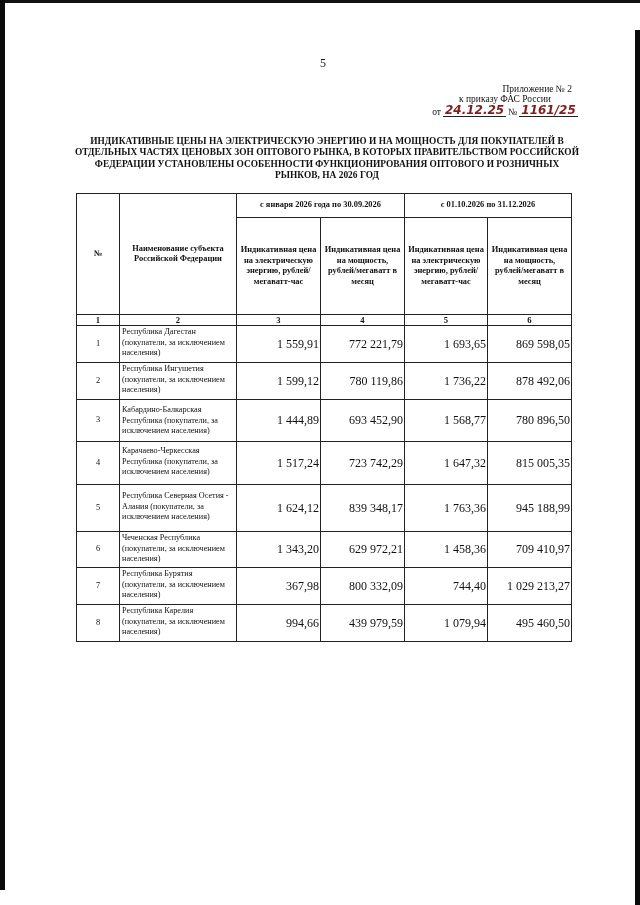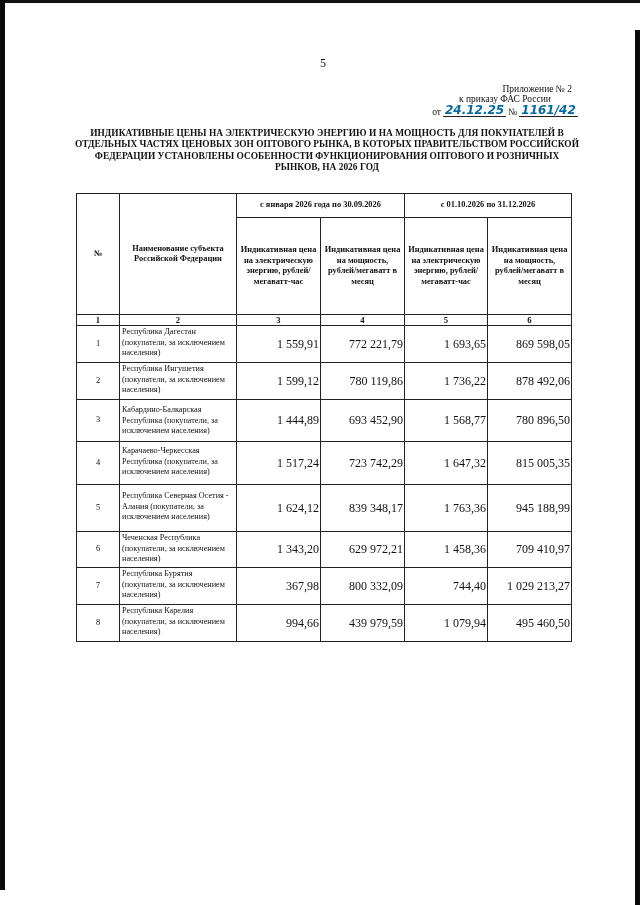--- a/index.html
+++ b/index.html
@@ -9,23 +9,23 @@
     font-family: "Liberation Serif", "DejaVu Serif", serif;
     color: #111;
   }
   .scan-edge-left { position: absolute; left: 0; top: 0; width: 5px; height: 890px; background: #0a0a0a; }
   .scan-edge-top { position: absolute; left: 0; top: 0; width: 640px; height: 3px; background: #111; }
   .scan-edge-right { position: absolute; right: 0; top: 30px; width: 5px; height: 875px; background: #0a0a0a; }
   .page-number { position: absolute; left: 320px; top: 56px; font-size: 12px; }
   .appendix { position: absolute; left: 430px; top: 84px; width: 150px; text-align: center; font-size: 9.5px; line-height: 10px; }
   .appendix .line1 { text-align: right; padding-right: 8px; }
   .appendix .sig { display: flex; align-items: flex-end; gap: 2px; justify-content: center; margin-top: 0; }
-  .appendix .hand { font-family: "DejaVu Sans", sans-serif; font-style: italic; font-weight: bold; font-size: 12px; border-bottom: 1px solid #222; color: #0369a1; padding: 0 2px; line-height: 12px; }
+  .appendix .hand { font-family: "DejaVu Sans", sans-serif; font-style: italic; font-weight: bold; font-size: 12px; border-bottom: 1px solid #222; color: #7f1d1d; padding: 0 2px; line-height: 12px; }
   .title {
-    position: absolute; left: 72px; top: 128px; width: 510px; text-align: center;
+    position: absolute; left: 72px; top: 136px; width: 510px; text-align: center;
     font-weight: bold; font-size: 9.4px; line-height: 11.3px; letter-spacing: 0.02px;
   }
   table {
     position: absolute; left: 76px; top: 193px; border-collapse: collapse;
     table-layout: fixed; font-size: 8.4px;
   }
   td, th { border: 1px solid #222; padding: 0; }
   th { font-weight: bold; text-align: center; vertical-align: middle; line-height: 10.5px; }
   td { line-height: 10.5px; }
   .num-cell { text-align: center; vertical-align: middle; }
@@ -42,21 +42,21 @@
 
 <div class="page-number">5</div>
 
 <div class="appendix">
   <div class="line1">Приложение № 2</div>
   <div>к приказу ФАС России</div>
   <div class="sig">
     <span>от</span>
     <span class="hand">24.12.25</span>
     <span>№</span>
-    <span class="hand">1161/42</span>
+    <span class="hand">1161/25</span>
   </div>
 </div>
 
 <div class="title">ИНДИКАТИВНЫЕ ЦЕНЫ НА ЭЛЕКТРИЧЕСКУЮ ЭНЕРГИЮ И НА МОЩНОСТЬ ДЛЯ ПОКУПАТЕЛЕЙ В ОТДЕЛЬНЫХ ЧАСТЯХ ЦЕНОВЫХ ЗОН ОПТОВОГО РЫНКА, В КОТОРЫХ ПРАВИТЕЛЬСТВОМ РОССИЙСКОЙ ФЕДЕРАЦИИ УСТАНОВЛЕНЫ ОСОБЕННОСТИ ФУНКЦИОНИРОВАНИЯ ОПТОВОГО И РОЗНИЧНЫХ РЫНКОВ, НА 2026 ГОД</div>
 
 <table>
   <colgroup>
     <col style="width:43px">
     <col style="width:117px">
     <col style="width:84px">

